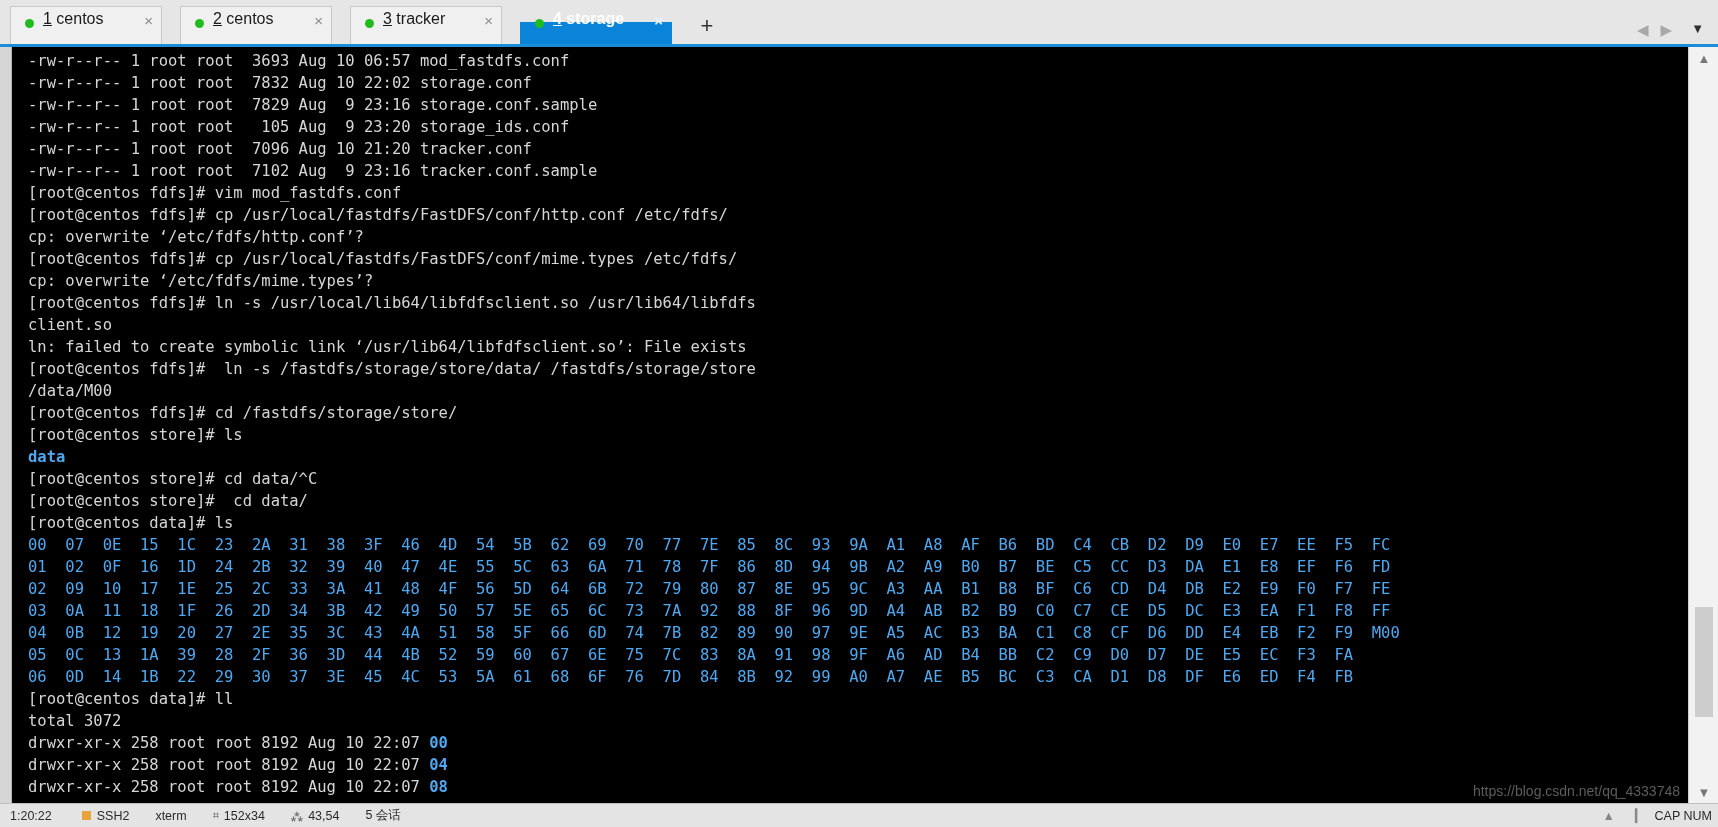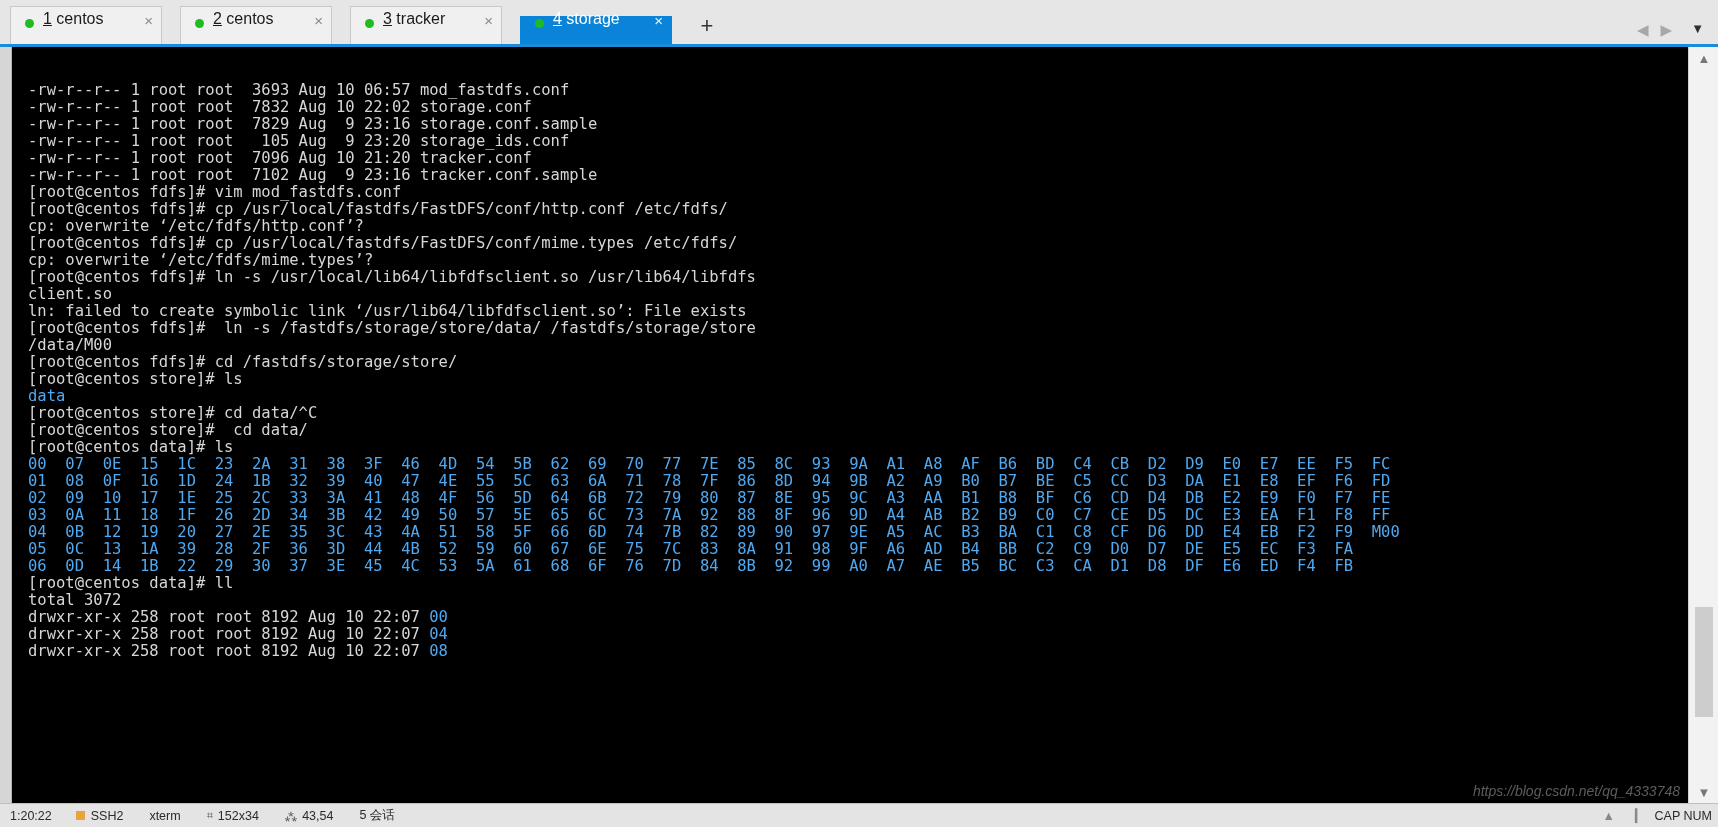--- a/index.html
+++ b/index.html
@@ -38,22 +38,22 @@
     align-items: flex-end;
     padding: 0 8px 16px 14px;
     font-size: 16px;
     color: #1a1a1a;
     cursor: default;
   }
   .tab.active {
     background: #0a84d8;
     border-color: #0a84d8;
     color: #ffffff;
-    font-weight: normal;
-    height: 28px;
+    font-weight: bold;
+    height: 22px;
   }
   .tab .dot {
     width: 9px; height: 9px;
     border-radius: 50%;
     background: #1fbb1f;
     margin-right: 9px;
     flex: 0 0 9px;
   }
   .tab .tlabel { white-space: nowrap; }
   .tab .tlabel .acc { text-decoration: underline; }
@@ -100,28 +100,27 @@
     background: #d6d6d6;
     flex: 0 0 12px;
     border-right: 1px solid #b5b5b5;
   }
   .screen {
     flex: 1 1 auto;
     background: #000000;
     padding: 3px 0 0 16px;
     font-family: "DejaVu Sans Mono", "Liberation Mono", monospace;
     font-size: 15.5px;
-    line-height: 17px;
+    line-height: 22px;
     color: #d6d6d6;
     white-space: pre;
     overflow: hidden;
     letter-spacing: 0px;
-    margin-top: 32px;
-  }
-  .screen .dir { color: #4fa8f0; font-weight: normal; }
+  }
+  .screen .dir { color: #4fa8f0; font-weight: bold; }
   .gridline { color: #4fa8f0; font-weight: normal; }
 
   .rightbar {
     width: 30px;
     flex: 0 0 30px;
     background: #f2f2f2;
     border-left: 1px solid #cfcfcf;
     position: relative;
   }
   .rightbar .sbup, .rightbar .sbdn {
@@ -138,38 +137,37 @@
   }
 
   .watermark {
     position: absolute;
     right: 38px; bottom: 4px;
     font-family: "Liberation Sans", sans-serif;
     font-size: 14px;
     color: #6d6d6d;
     opacity: .85;
     white-space: nowrap;
-    font-style: italic;
   }
 
   
   .statusbar {
     height: 24px;
     flex: 0 0 24px;
     background: #e4e4e4;
     border-top: 1px solid #bfbfbf;
     display: flex;
     align-items: center;
     font-size: 12.5px;
     color: #2b2b2b;
     padding: 0 6px;
     overflow: hidden;
   }
   .statusbar .seg { display: flex; align-items: center; white-space: nowrap; }
-  .statusbar .clock { margin-left: 4px; margin-right: 24px; }
+  .statusbar .clock { margin-left: 4px; margin-right: 30px; }
   .statusbar .sq {
     width: 9px; height: 9px; background: #e8a33d;
     display: inline-block; margin-right: 6px;
   }
   .statusbar .gap { width: 26px; }
   .statusbar .spacer { flex: 1 1 auto; }
   .statusbar .ico { margin-right: 5px; color: #555; font-size: 11px; }
   .statusbar .upcaret { color: #888; margin: 0 10px; }
   .statusbar .barico { color: #888; margin: 0 10px; }
 </style>
@@ -228,21 +226,21 @@
 ln: failed to create symbolic link ‘/usr/lib64/libfdfsclient.so’: File exists
 [root@centos fdfs]#  ln -s /fastdfs/storage/store/data/ /fastdfs/storage/store
 /data/M00
 [root@centos fdfs]# cd /fastdfs/storage/store/
 [root@centos store]# ls
 <span class="dir">data</span>
 [root@centos store]# cd data/^C
 [root@centos store]#  cd data/
 [root@centos data]# ls
 <span class="gridline">00  07  0E  15  1C  23  2A  31  38  3F  46  4D  54  5B  62  69  70  77  7E  85  8C  93  9A  A1  A8  AF  B6  BD  C4  CB  D2  D9  E0  E7  EE  F5  FC</span>
-<span class="gridline">01  08  0F  16  1D  24  1B  32  39  40  47  4E  55  5C  63  6A  71  78  7F  86  8D  94  9B  A2  A9  B0  B7  BE  C5  CC  D3  DA  E1  E8  EF  F6  FD</span>
+<span class="gridline">01  02  0F  16  1D  24  2B  32  39  40  47  4E  55  5C  63  6A  71  78  7F  86  8D  94  9B  A2  A9  B0  B7  BE  C5  CC  D3  DA  E1  E8  EF  F6  FD</span>
 <span class="gridline">02  09  10  17  1E  25  2C  33  3A  41  48  4F  56  5D  64  6B  72  79  80  87  8E  95  9C  A3  AA  B1  B8  BF  C6  CD  D4  DB  E2  E9  F0  F7  FE</span>
 <span class="gridline">03  0A  11  18  1F  26  2D  34  3B  42  49  50  57  5E  65  6C  73  7A  92  88  8F  96  9D  A4  AB  B2  B9  C0  C7  CE  D5  DC  E3  EA  F1  F8  FF</span>
 <span class="gridline">04  0B  12  19  20  27  2E  35  3C  43  4A  51  58  5F  66  6D  74  7B  82  89  90  97  9E  A5  AC  B3  BA  C1  C8  CF  D6  DD  E4  EB  F2  F9  M00</span>
 <span class="gridline">05  0C  13  1A  39  28  2F  36  3D  44  4B  52  59  60  67  6E  75  7C  83  8A  91  98  9F  A6  AD  B4  BB  C2  C9  D0  D7  DE  E5  EC  F3  FA</span>
 <span class="gridline">06  0D  14  1B  22  29  30  37  3E  45  4C  53  5A  61  68  6F  76  7D  84  8B  92  99  A0  A7  AE  B5  BC  C3  CA  D1  D8  DF  E6  ED  F4  FB</span>
 [root@centos data]# ll
 total 3072
 drwxr-xr-x 258 root root 8192 Aug 10 22:07 <span class="dir">00</span>
 drwxr-xr-x 258 root root 8192 Aug 10 22:07 <span class="dir">04</span>
 drwxr-xr-x 258 root root 8192 Aug 10 22:07 <span class="dir">08</span></div>

